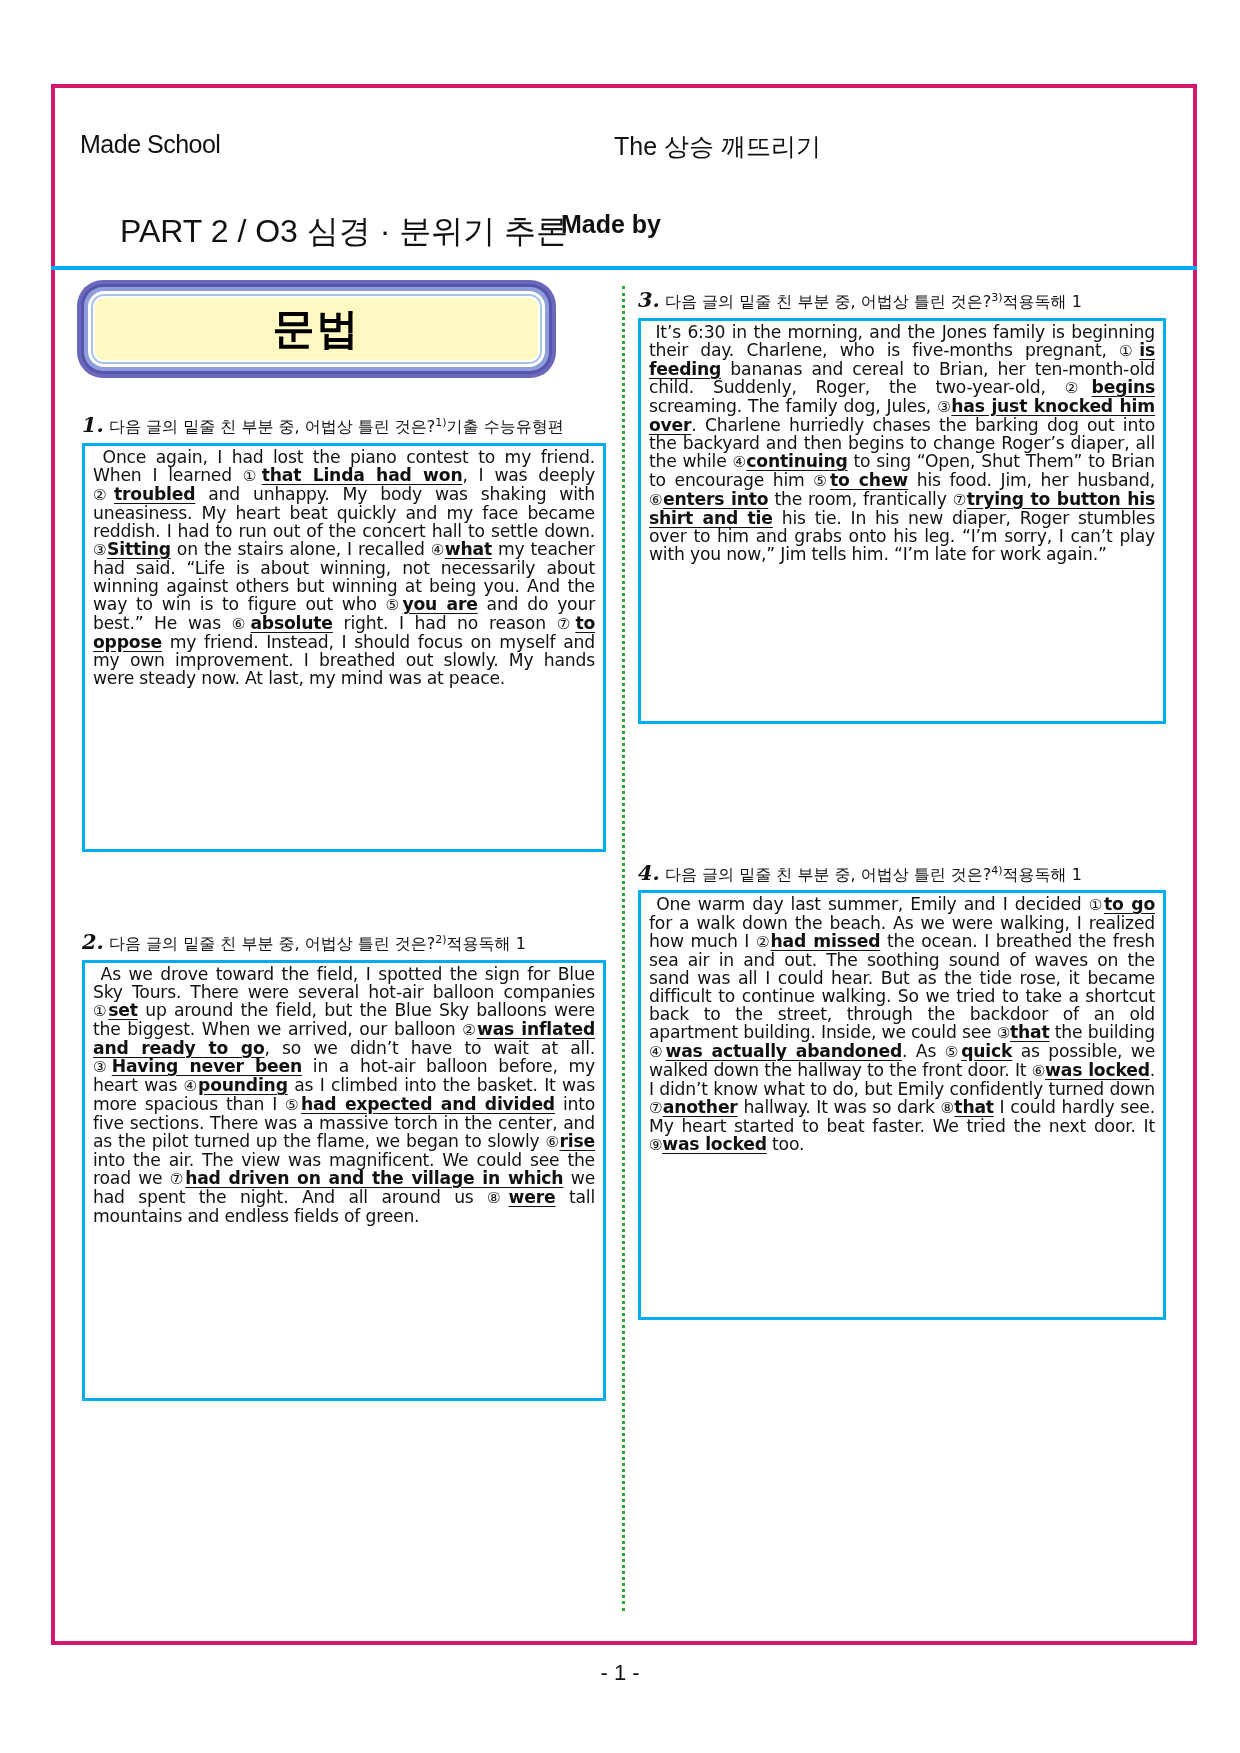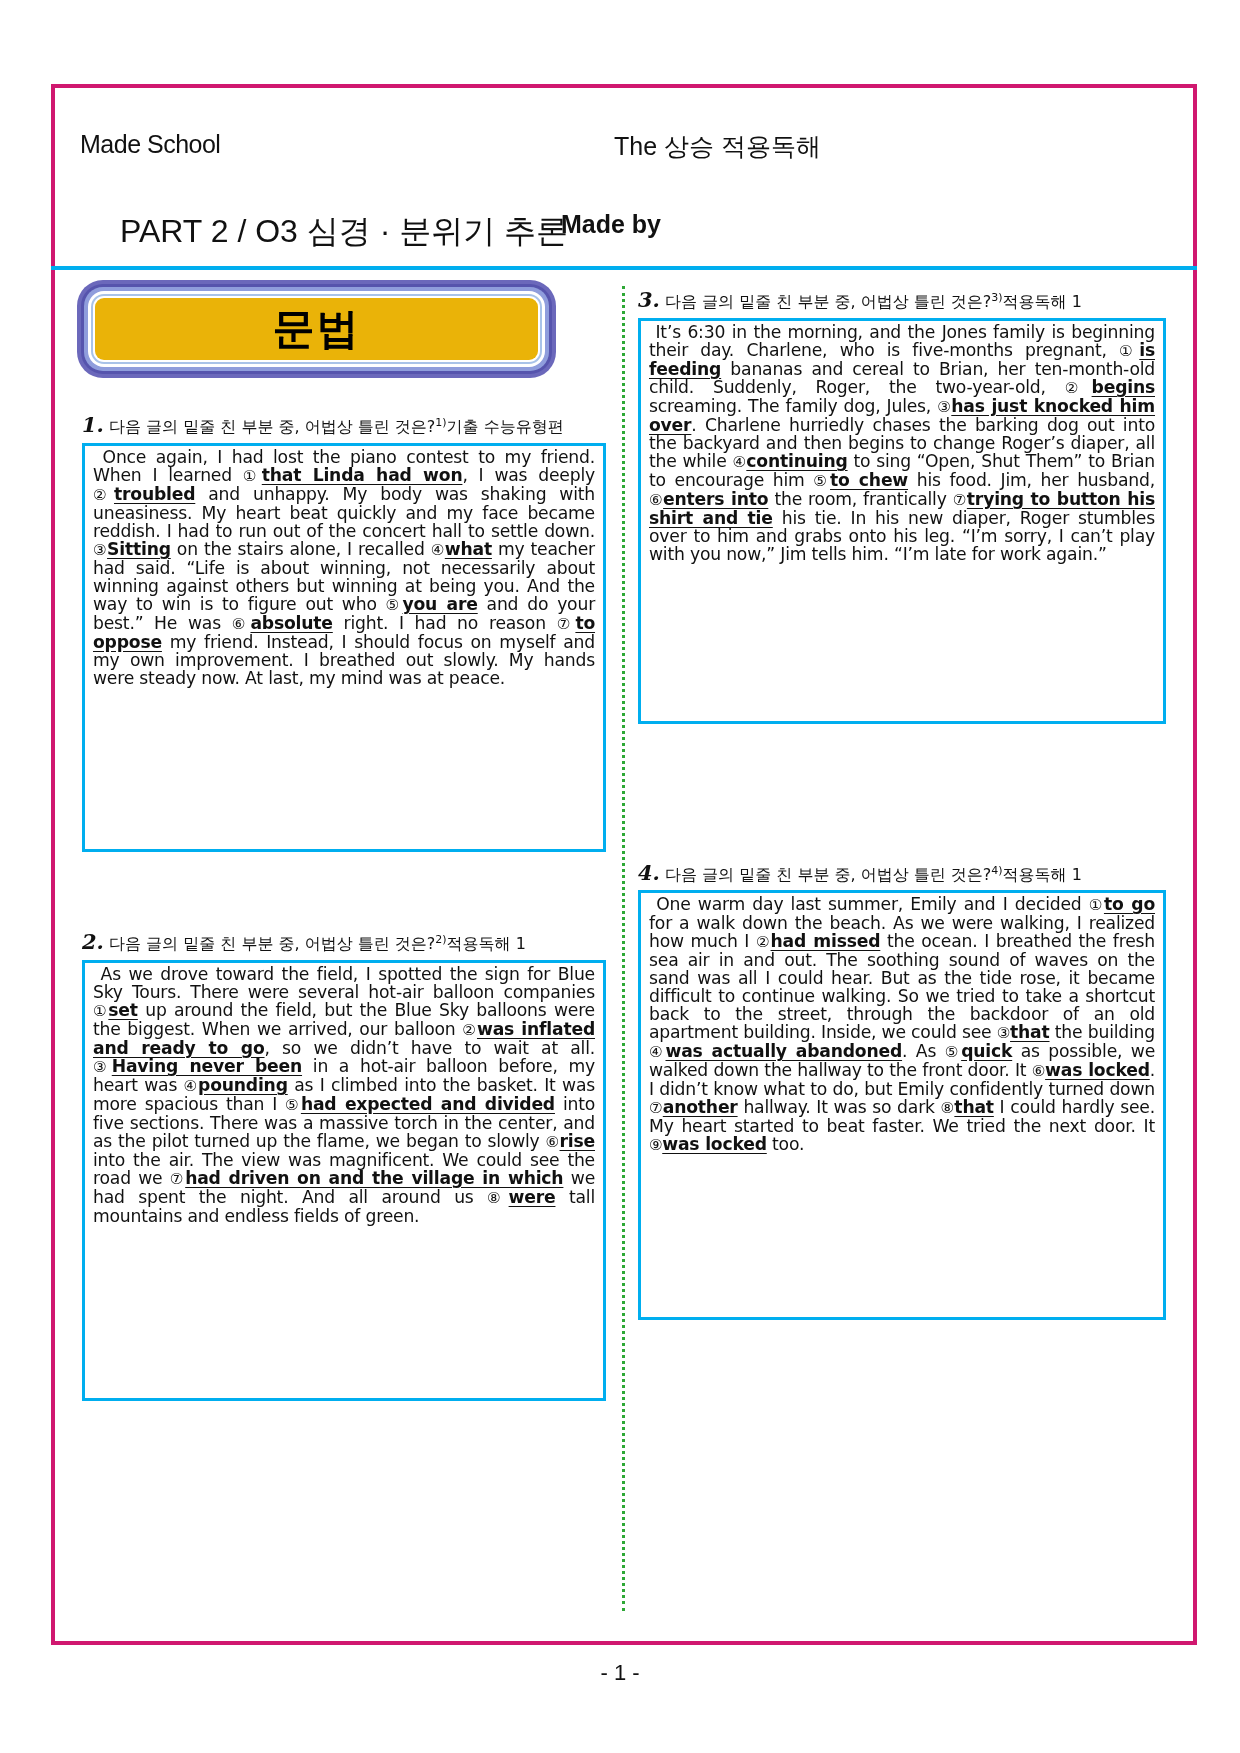--- a/index.html
+++ b/index.html
@@ -25,21 +25,21 @@
     position: absolute; left: 77px; top: 280px; width: 479px; height: 98px;
     border-radius: 26px; background: #6b68bb;
     padding: 4px;
   }
   .banner .l2 { width: 100%; height: 100%; border-radius: 22px; background: #5654ad; padding: 3px; }
   .banner .l3 { width: 100%; height: 100%; border-radius: 19px; background: #8f9ddc; padding: 4px; }
   .banner .l4 { width: 100%; height: 100%; border-radius: 16px; background: #ffffff; padding: 3px; }
   .banner .l5 { width: 100%; height: 100%; border-radius: 13px; background: #a9c3e8; padding: 2px; }
   .banner .l6 { width: 100%; height: 100%; border-radius: 11px; background: #ffffff; padding: 2px; }
   .banner .l7 {
-    width: 100%; height: 100%; border-radius: 9px; background: #eab308;
+    width: 100%; height: 100%; border-radius: 9px; background: #fef9c3;
     display: flex; align-items: center; justify-content: center;
     font-size: 42px; font-weight: bold; color: #000; letter-spacing: 2px;
   }
 
   .qhead { position: absolute; font-size: 16px; white-space: nowrap; }
   .qhead .qnum { font-family: "DejaVu Serif", serif; font-style: italic; font-weight: bold; font-size: 21px; }
   .qhead sup { font-size: 11px; vertical-align: 6px; }
 
   .qbox {
     position: absolute; border: 3px solid #00aeef; padding: 2px 8px 4px 8px;
@@ -50,21 +50,21 @@
   .qbox .mk { font-size: 15px; }
 
   .page-num { position: absolute; top: 1660px; left: 0; width: 1240px; text-align: center; font-size: 22px; font-family: "Liberation Sans", sans-serif; }
 </style>
 </head>
 <body>
 
 <div class="page-frame"></div>
 
 <div class="header-row1">Made School</div>
-<div class="header-title">The 상승 적용독해</div>
+<div class="header-title">The 상승 깨뜨리기</div>
 <div class="header-part">PART 2 / O3 심경 · 분위기 추론</div>
 <div class="header-madeby">Made by</div>
 <div class="header-rule"></div>
 
 <div class="divider"></div>
 
 <div class="banner">
   <div class="l2">
       <div class="l3">
         <div class="l4">

